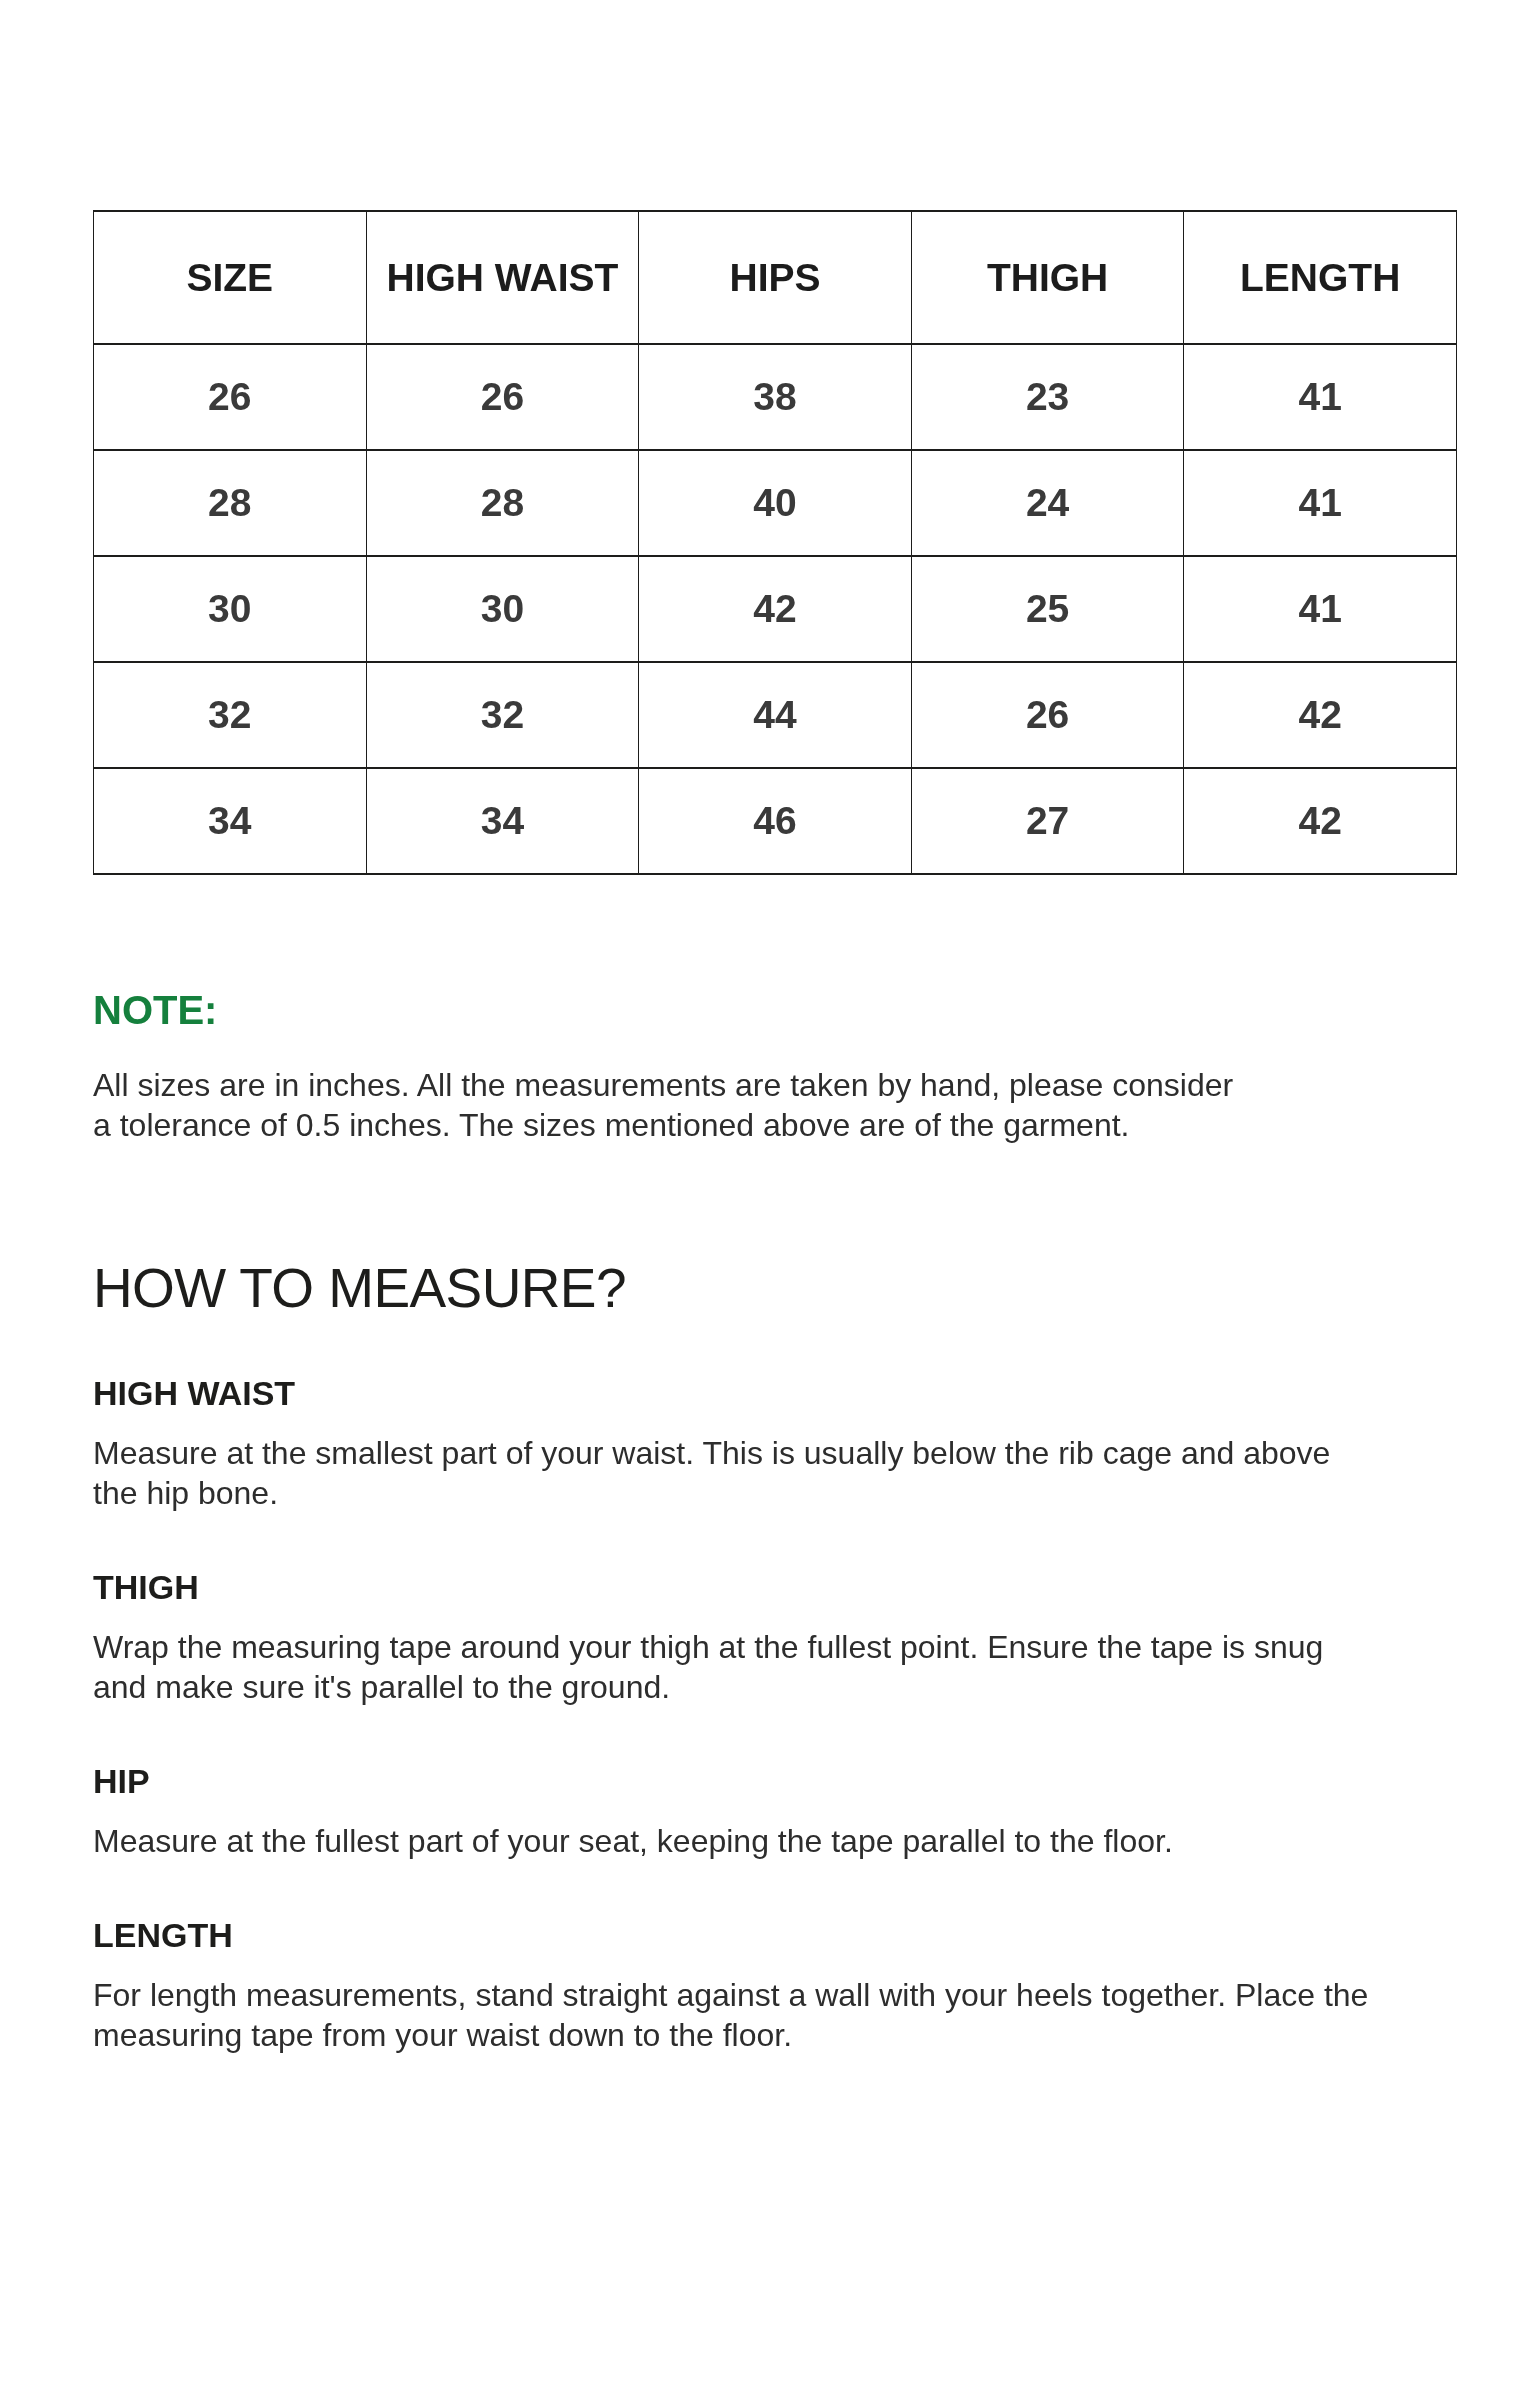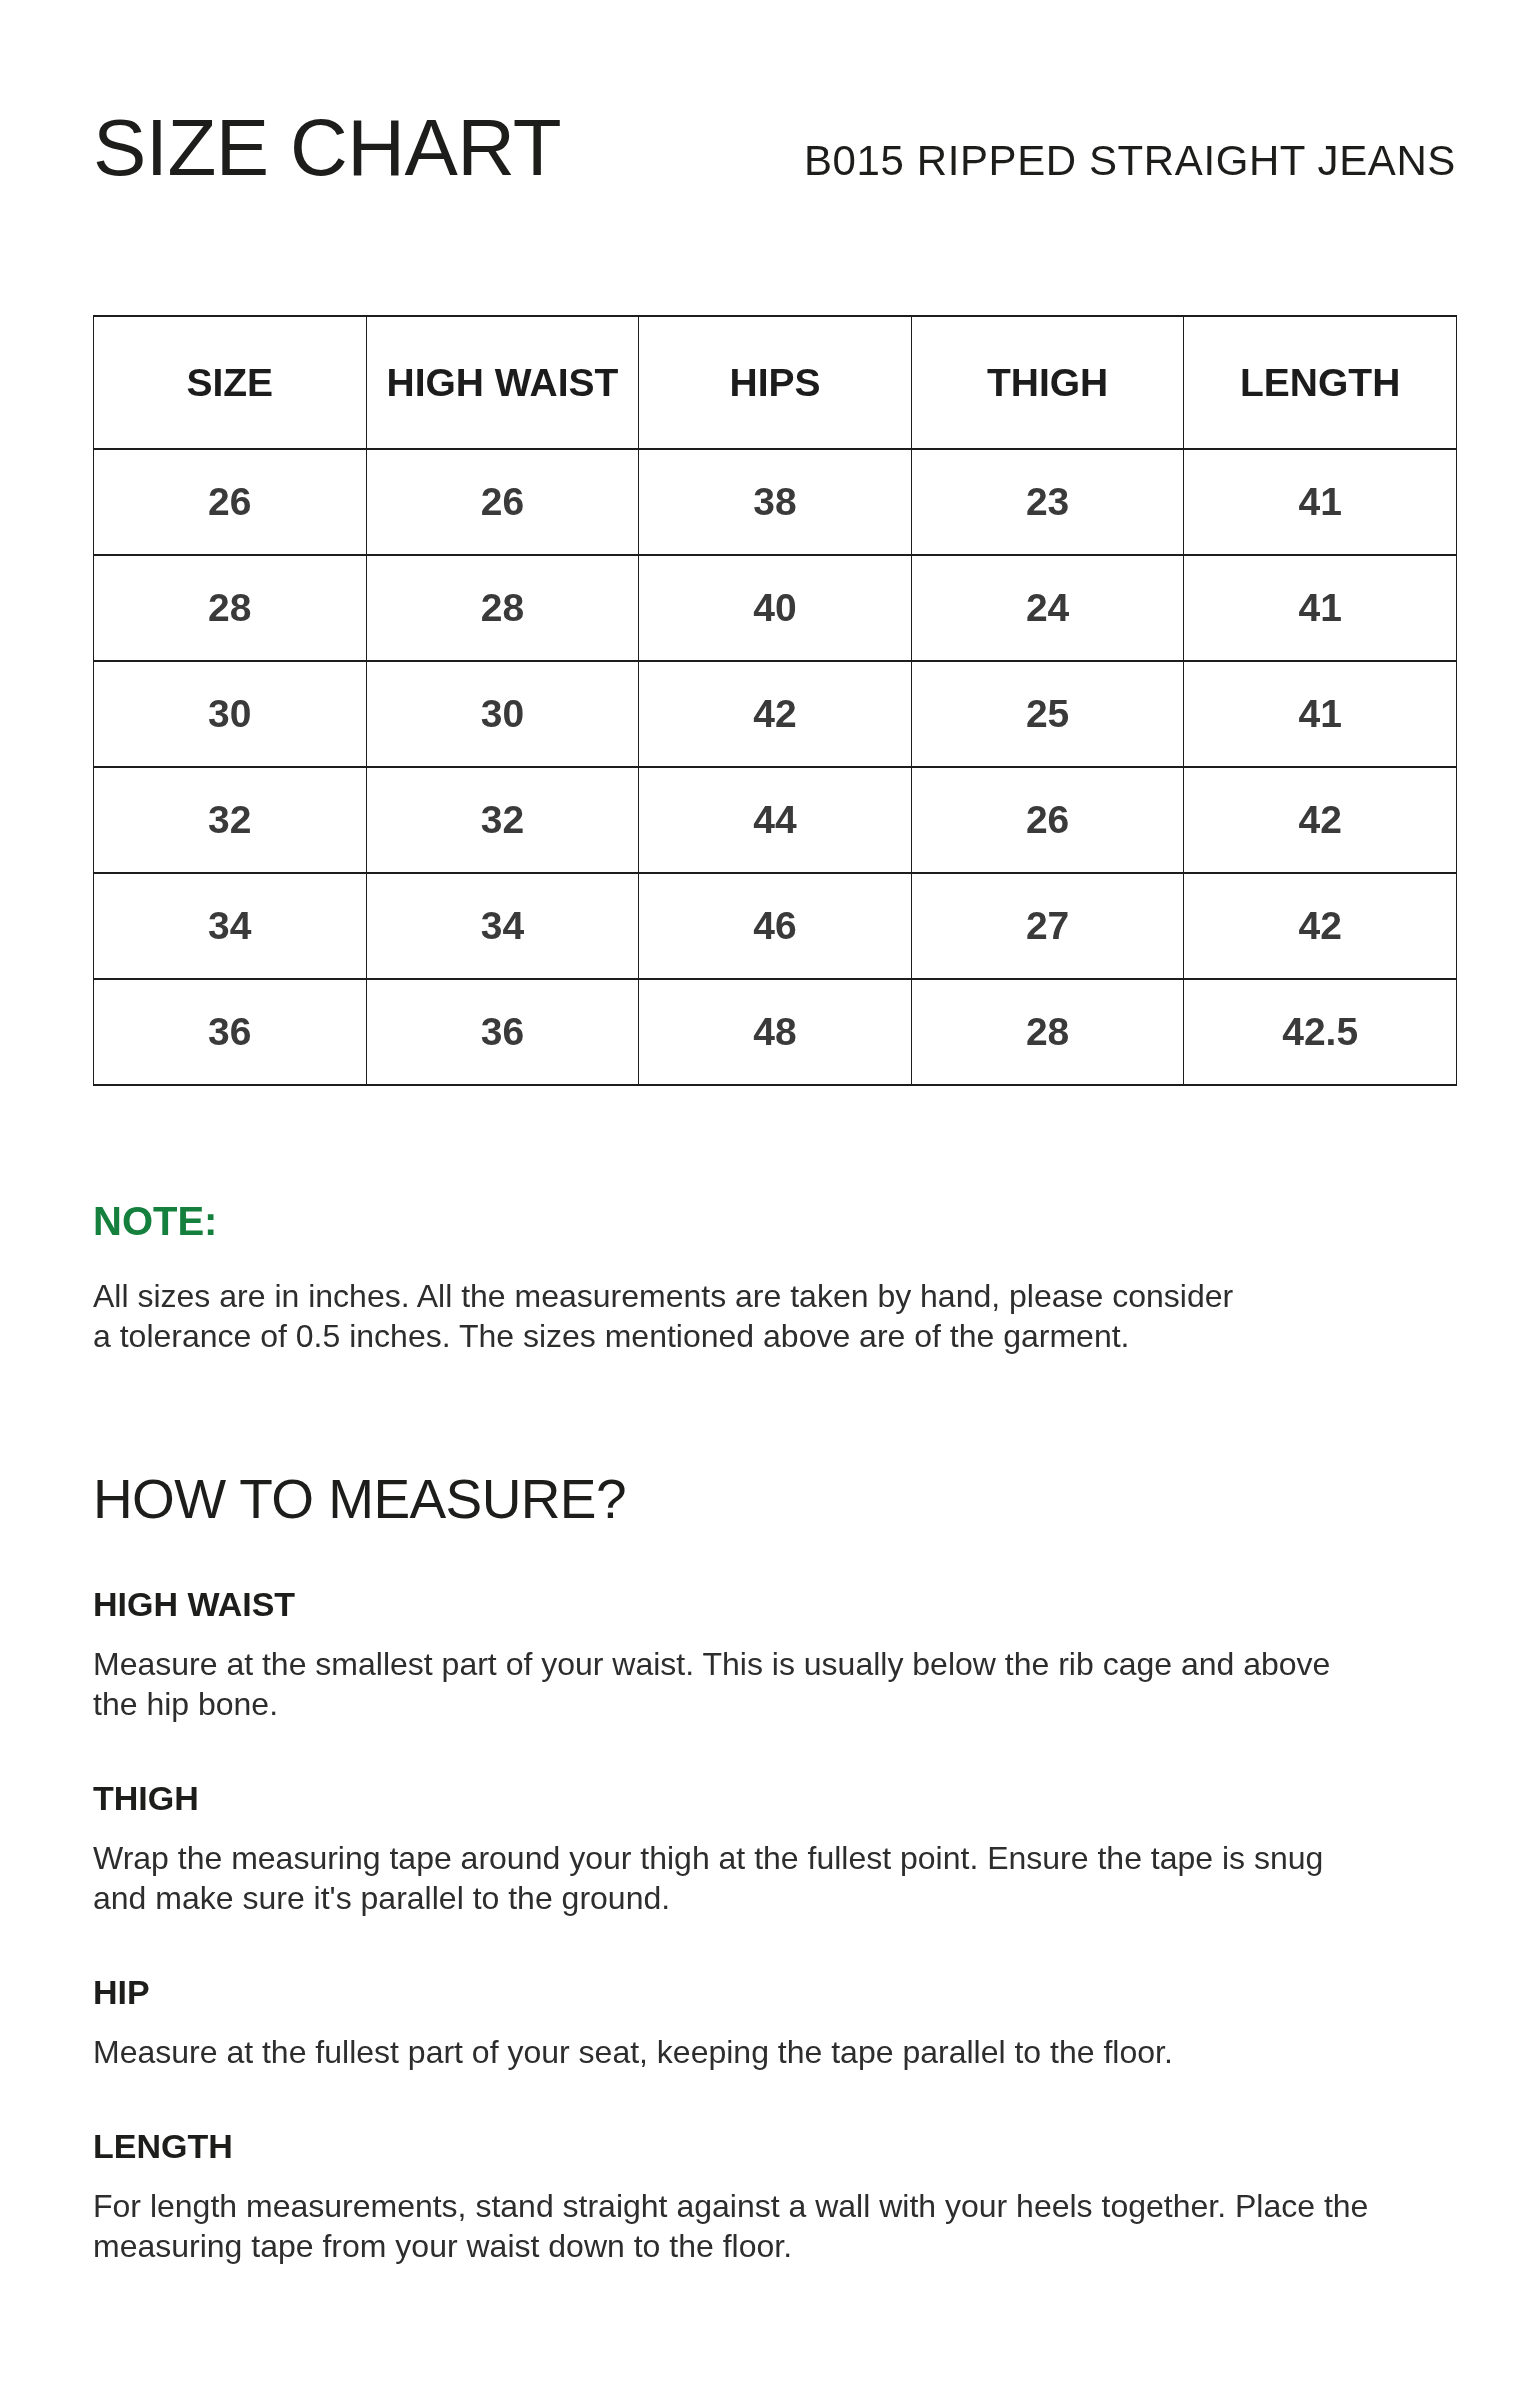--- a/index.html
+++ b/index.html
@@ -99,24 +99,20 @@
     line-height:40px;
     color:#2d2d2d;
     white-space:pre-line;
   }
 </style>
 </head>
 <body>
 
 <div class="page">
 
-  <header class="masthead">
-    <h1>SIZE CHART</h1>
-    <div class="product-name">B015 RIPPED STRAIGHT JEANS</div>
-  </header>
 
   <table class="size-table">
     <thead>
       <tr>
           <th>SIZE</th>
           <th>HIGH WAIST</th>
           <th>HIPS</th>
           <th>THIGH</th>
           <th>LENGTH</th>
         </tr>
@@ -150,27 +146,20 @@
           <td>26</td>
           <td>42</td>
         </tr>
         <tr>
           <td>34</td>
           <td>34</td>
           <td>46</td>
           <td>27</td>
           <td>42</td>
         </tr>
-        <tr>
-          <td>36</td>
-          <td>36</td>
-          <td>48</td>
-          <td>28</td>
-          <td>42.5</td>
-        </tr>
       </tbody>
   </table>
 
   <h2 class="note-title">NOTE:</h2>
   <p class="note-body">All sizes are in inches. All the measurements are taken by hand, please consider
 a tolerance of 0.5 inches. The sizes mentioned above are of the garment.</p>
 
   <h2 class="h2m-title">HOW TO MEASURE?</h2>
 
   <div>

